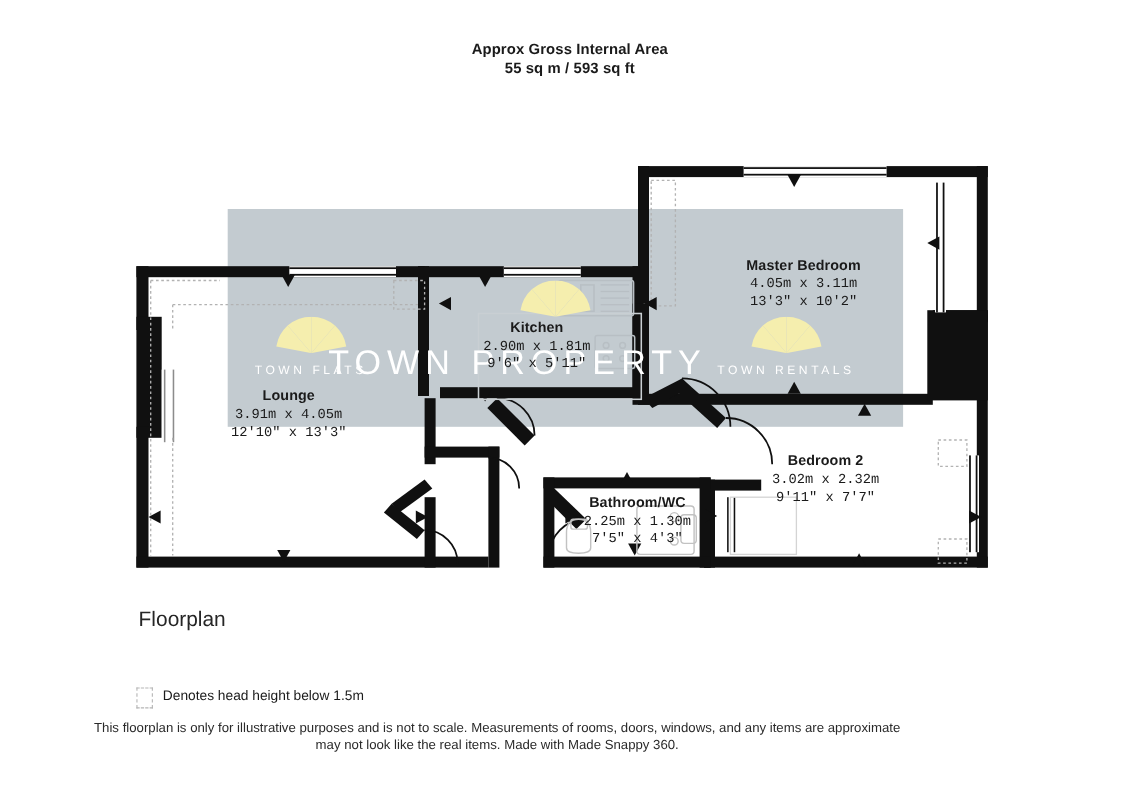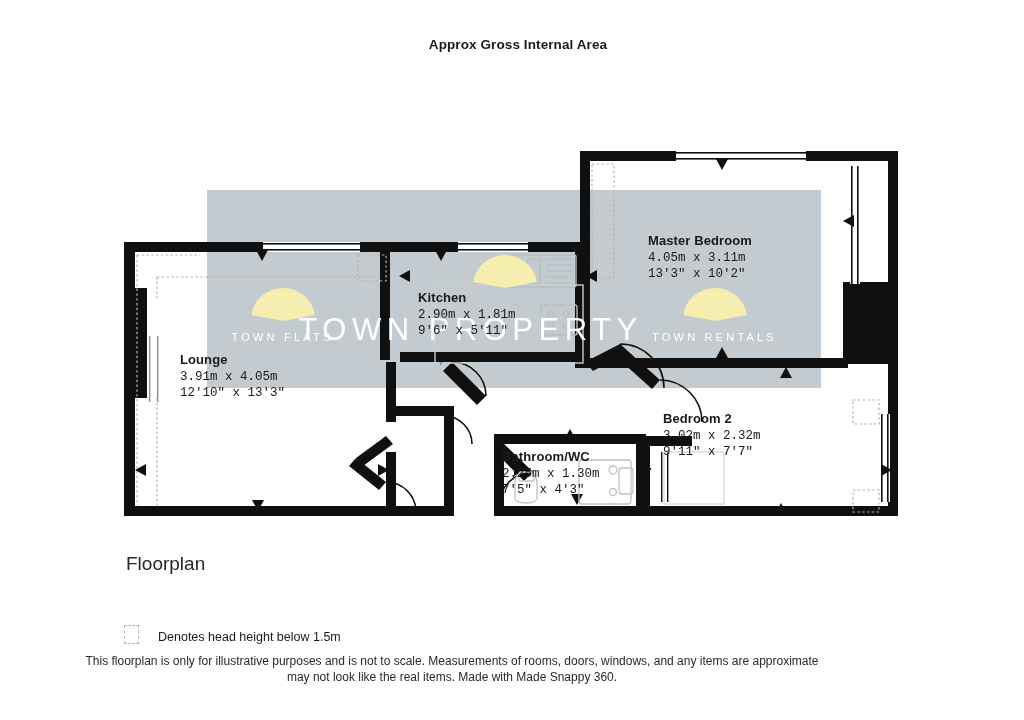--- a/index.html
+++ b/index.html
@@ -13,21 +13,21 @@
     position:absolute;left:0;top:36px;width:1024px;text-align:center;
     font-size:13.5px;font-weight:bold;line-height:17px;letter-spacing:.1px;
   }
   #header div{display:block;padding-left:12px;}
 
   
   #plan{position:absolute;left:0;top:0;width:1024px;height:560px;}
   #plan svg{display:block;}
 
   
-  .room-label{position:absolute;text-align:left;line-height:16.5px;white-space:nowrap;}
+  .room-label{position:absolute;text-align:center;line-height:16.5px;white-space:nowrap;}
   .room-label .rname{font-size:13px;font-weight:bold;letter-spacing:.1px;}
   .room-label .rdim{font-size:12.5px;font-weight:normal;letter-spacing:0;font-family:Liberation Mono, monospace;}
 
   #lbl-lounge{left:180px;top:352px;width:165px;}
   #lbl-kitchen{left:418px;top:290px;width:140px;}
   #lbl-master{left:648px;top:233px;width:165px;}
   #lbl-bed2{left:663px;top:411px;width:175px;}
   #lbl-bath{left:502px;top:449px;width:155px;}
 
   
@@ -45,37 +45,38 @@
     position:absolute;left:0;top:312px;width:941px;text-align:center;
     color:#ffffff;font-size:31px;letter-spacing:5.5px;font-weight:500;
     pointer-events:none;white-space:nowrap;
   }
 
   
   #floorplan-title{
     position:absolute;left:126px;top:553px;font-size:19px;font-weight:normal;color:#262626;text-align:right;
   }
   #legend{
-    position:absolute;left:124px;top:625px;display:flex;align-items:flex-end;gap:19px;
+    position:absolute;left:124px;top:625px;display:flex;align-items:flex-start;gap:9px;
   }
   #legend .swatch{
     width:13px;height:17px;border:1px dashed #b5b5b5;background:#fff;display:block;
   }
   #legend .ltxt{font-size:12.5px;color:#1a1a1a;}
   #disclaimer{
     position:absolute;left:0;top:653px;width:904px;text-align:center;
     font-size:12px;line-height:16.4px;color:#2a2a2a;
   }
   #disclaimer span{display:block;}
 </style>
 </head>
 <body>
 
 <div id="header">
   <div>Approx Gross Internal Area</div>
+  <div>55 sq m / 593 sq ft</div>
 </div>
 
 <div id="plan">
 <svg width="1024" height="560" viewBox="0 0 1024 560" xmlns="http://www.w3.org/2000/svg">
 
   <defs>
     <g id="arrowDown">
           <polygon points="-6,-6 6,-6 0,5" fill="#101010"></polygon>
         </g>
     <g id="arrowUp">

